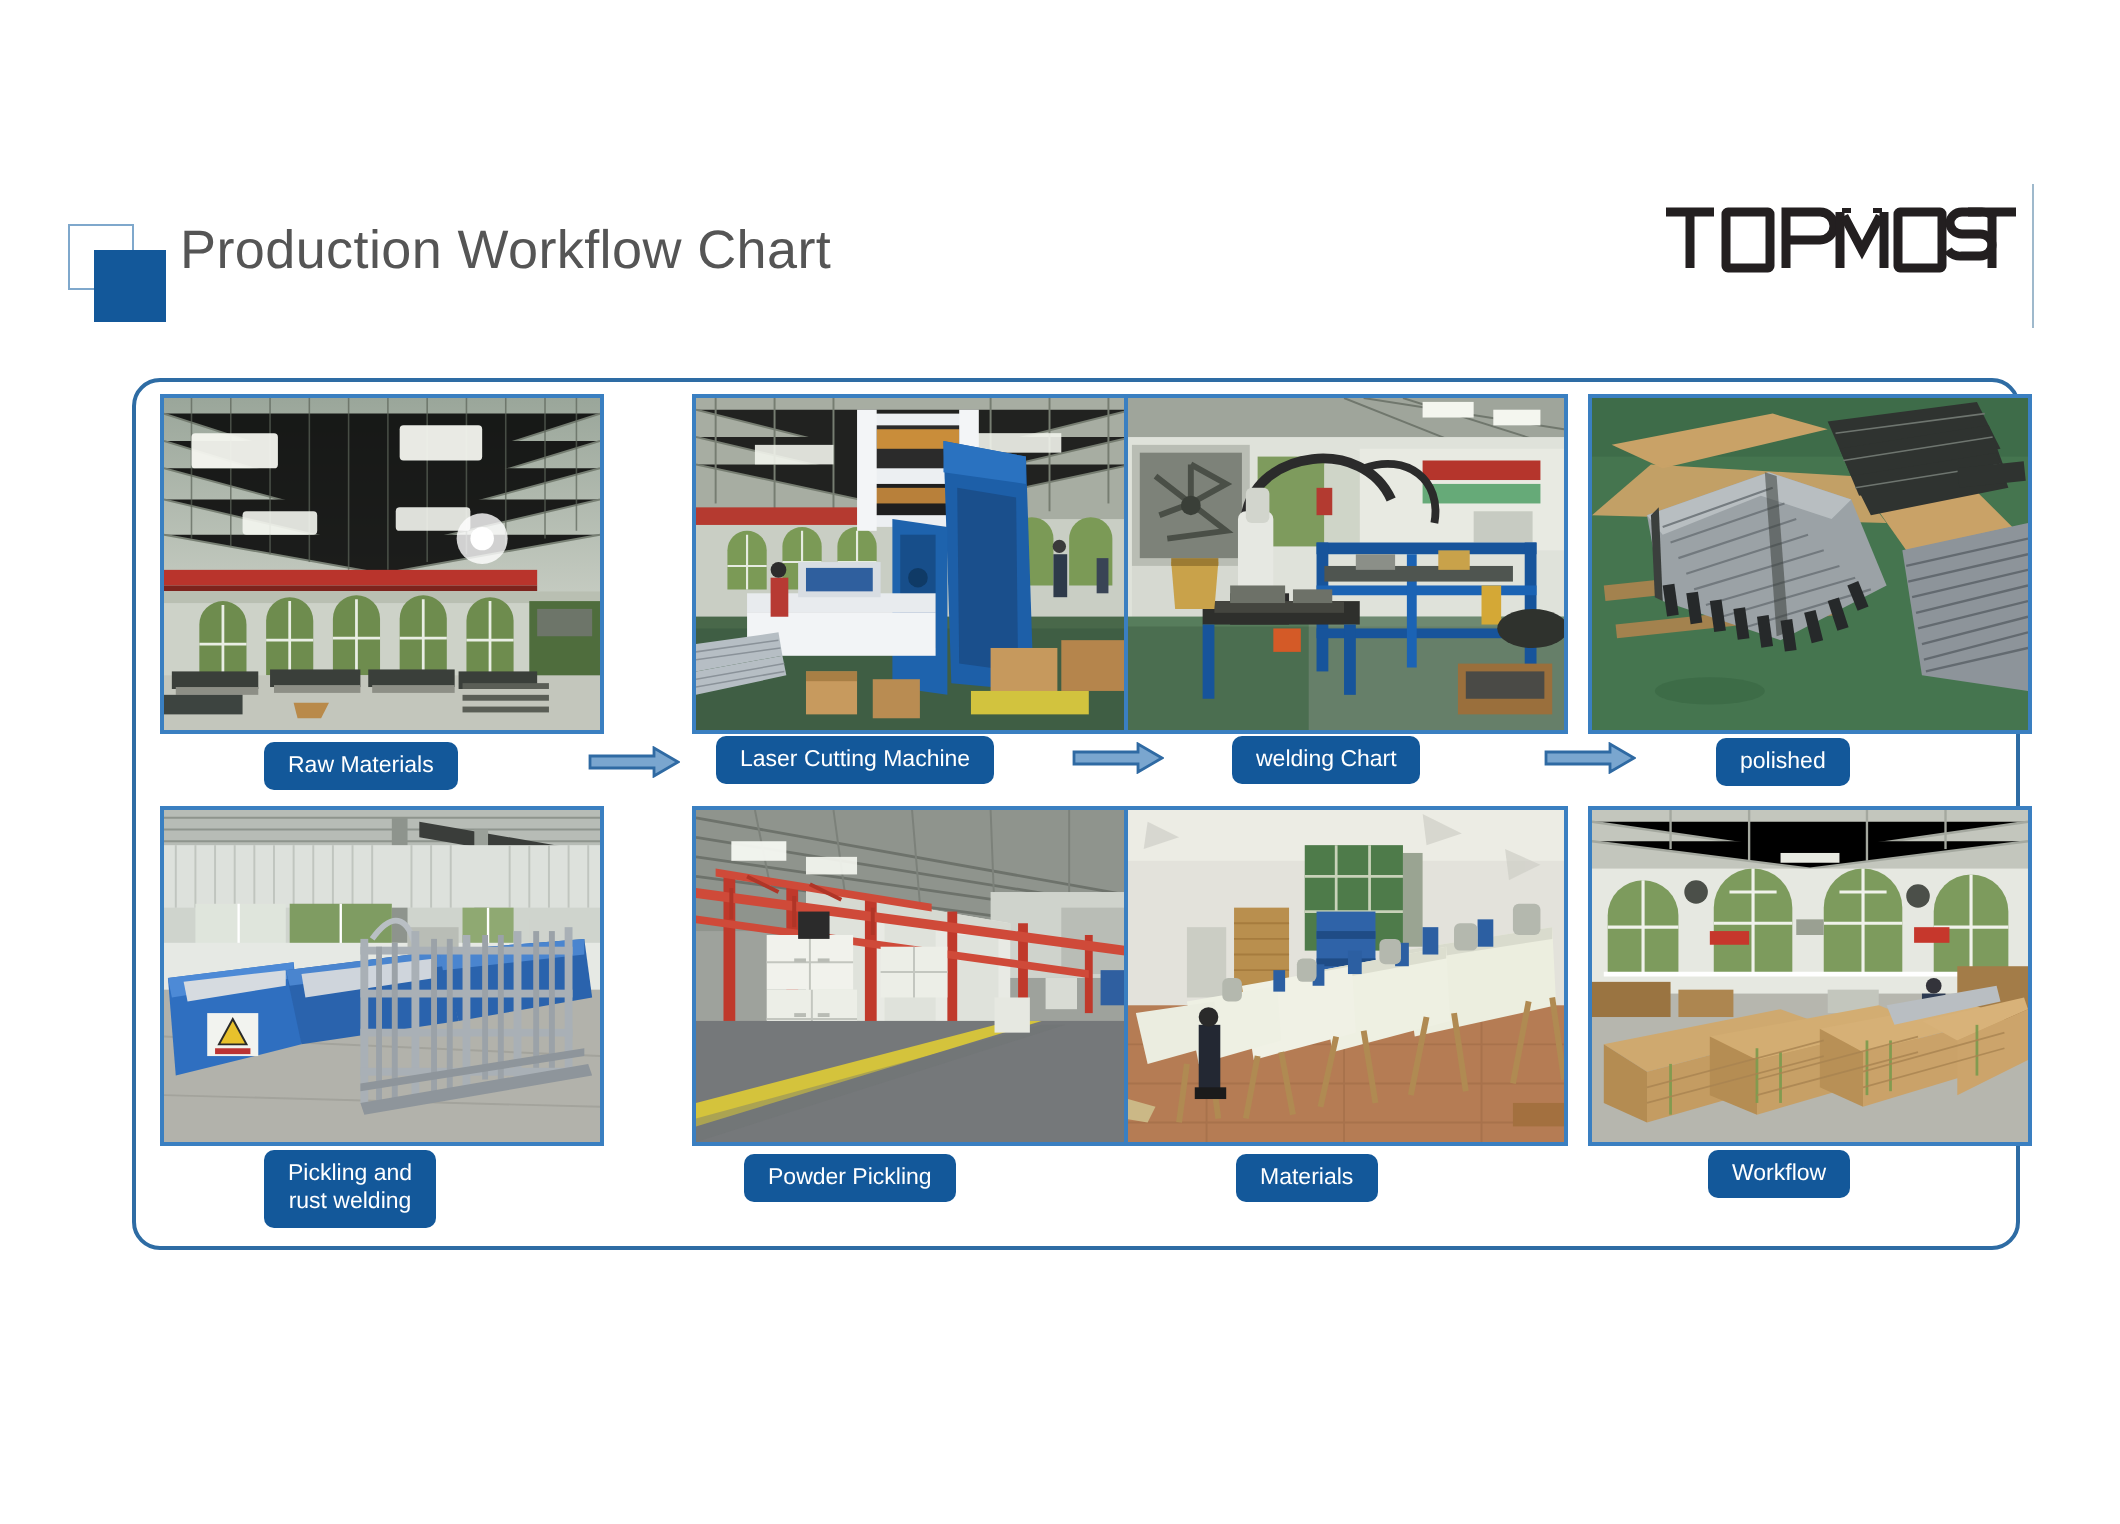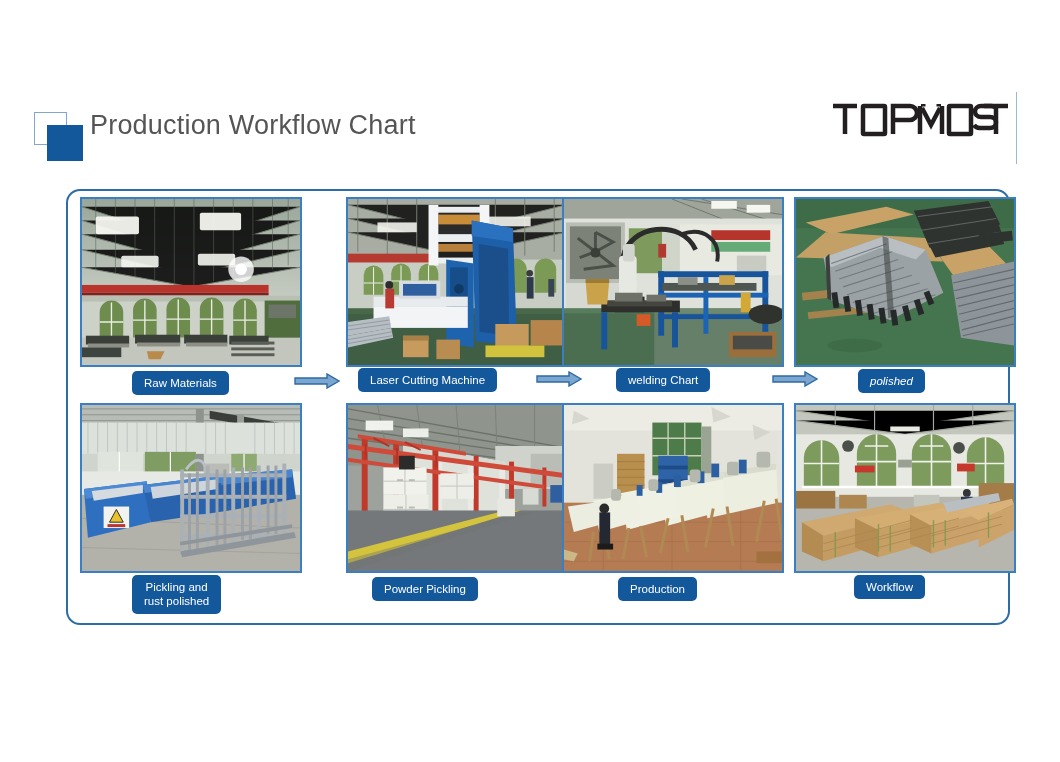--- a/index.html
+++ b/index.html
@@ -115,21 +115,21 @@
     padding: 5px 12px;
     text-align: center;
     white-space: pre-line;
     box-sizing: border-box;
   }
 
   
   .lbl-1 { left: 52px;  top: 174px; }
   .lbl-2 { left: 44px;  top: 171px; }
   .lbl-3 { left: 54px;  top: 171px; }
-  .lbl-4 { left: 64px;  top: 172px; font-style: italic; }
+  .lbl-4 { left: 64px;  top: 172px; }
 
   .lbl-5 { left: 52px;  top: 172px; }
   .lbl-6 { left: 58px;  top: 174px; }
   .lbl-7 { left: 56px;  top: 174px; }
   .lbl-8 { left: 60px;  top: 172px; }
 
   .arrow {
     position: absolute;
     width: 46px; height: 16px;
   }
@@ -629,21 +629,21 @@
               <rect x="196" y="62" width="3" height="70"></rect>
           </g>
 
           <g fill="#8e959b">
             <path d="M100 150 L216 130 L218 136 L102 156 Z"></path>
             <path d="M100 140 L214 122 L214 126 L100 144 Z"></path>
           </g>
         </svg>
       </div>
       <div class="step-label lbl-5">Pickling and
-rust polished</div>
+rust welding</div>
     </div>
 
     <div class="step s2">
       <div class="photo">
         <svg viewBox="0 0 222 170" preserveAspectRatio="none">
           <rect width="222" height="170" fill="#9ea29c"></rect>
 
           <rect x="0" y="0" width="222" height="62" fill="#8f948d"></rect>
           <g stroke="#6d726b" stroke-width="1.4">
             <path d="M0 4 L222 44"></path>
@@ -804,21 +804,21 @@
           </g>
 
           <rect x="36" y="110" width="11" height="34" fill="#232833"></rect>
           <circle cx="41" cy="106" r="5" fill="#2a2a2a"></circle>
           <rect x="34" y="142" width="16" height="6" fill="#1b1b1b"></rect>
 
           <path d="M0 148 l14 4 l-4 8 l-12 -2 z" fill="#cbb886"></path>
           <rect x="196" y="150" width="26" height="12" fill="#a3703f"></rect>
         </svg>
       </div>
-      <div class="step-label lbl-7">Production</div>
+      <div class="step-label lbl-7">Materials</div>
     </div>
 
     <div class="step s4">
       <div class="photo">
         <svg viewBox="0 0 222 170" preserveAspectRatio="none">
           <rect width="222" height="170" fill="#d2d3cb"></rect>
 
           <rect x="0" y="0" width="222" height="34" fill="#c3c6bd"></rect>
           <g stroke="#a4a89f" stroke-width="1.2">
             <path d="M0 6 L111 22 L222 6"></path>

